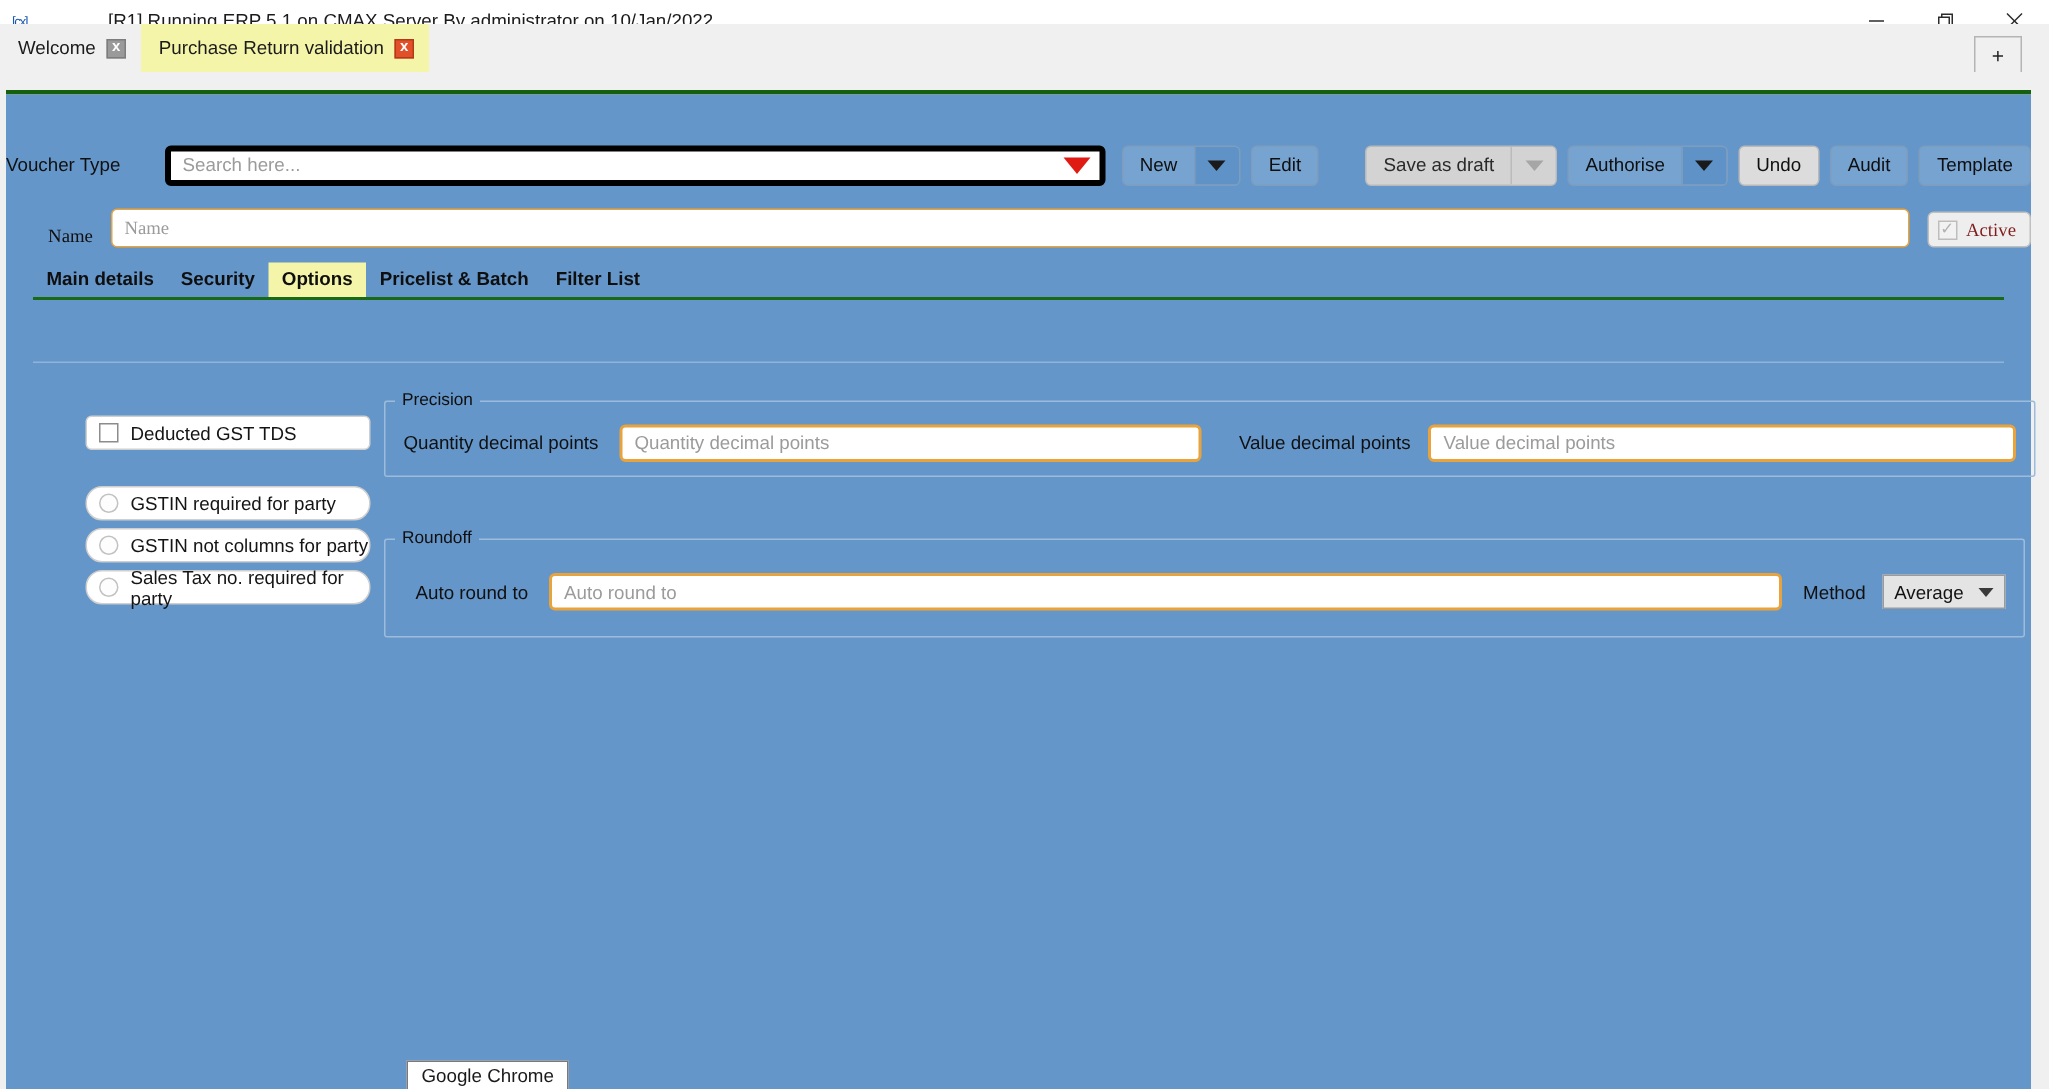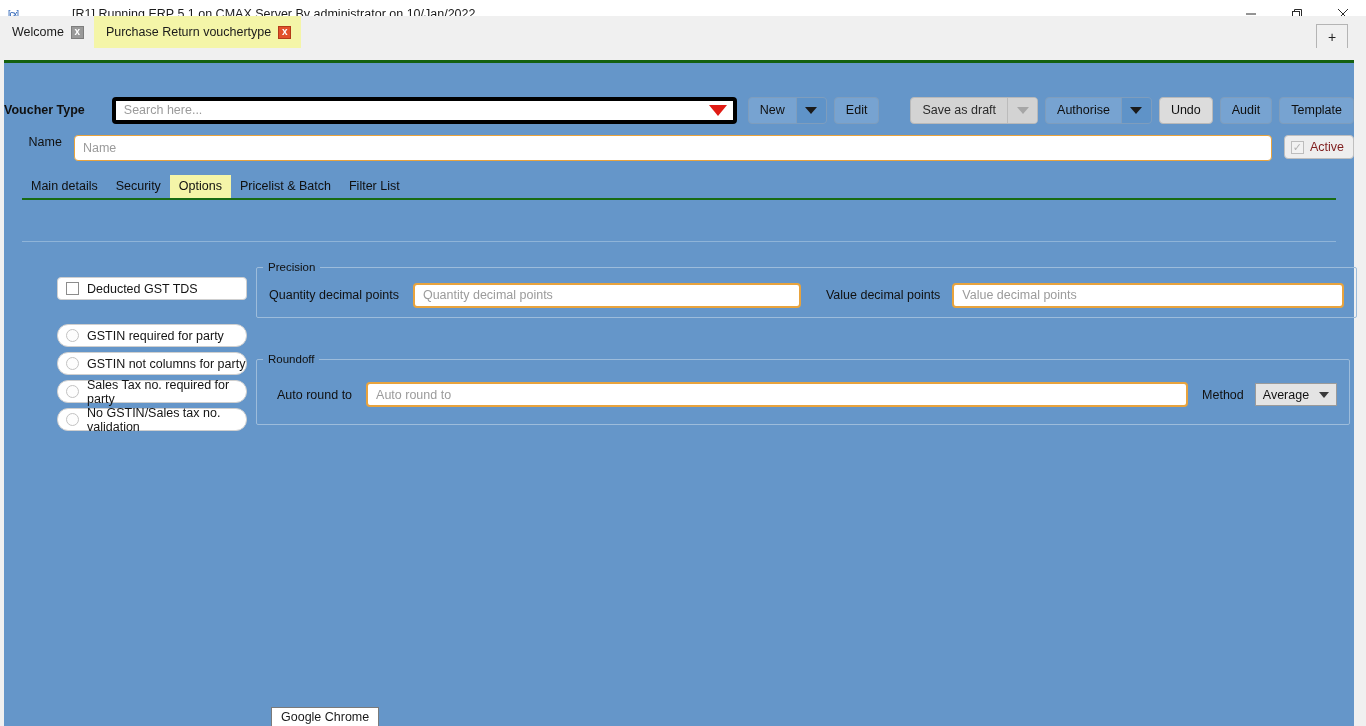--- a/index.html
+++ b/index.html
@@ -72,21 +72,21 @@
   }
 
   
   .row-voucher {
     position: absolute; left: 0; top: 28px; width: 1350px; height: 38px;
     display: flex; align-items: center;
   }
   .lbl {
     font-size: 12.5px; color: #101010; white-space: nowrap;
   }
-  .lbl-voucher { width: 115px; text-align: left; padding-right: 27px; font-weight: bold; }
+  .lbl-voucher { width: 115px; text-align: left; padding-right: 27px; }
 
   .combo-search {
     position: relative;
     width: 700px; height: 27px;
     background: #ffffff;
     border: 4px solid #000000; border-radius: 4px;
     display: flex; align-items: center;
   }
   .combo-search .ph {
     font-size: 12.5px; color: #9b9b9b; padding-left: 8px; flex: 1;
@@ -121,21 +121,21 @@
     border-top: 7px solid #1a1a1a;
   }
   .tbtn.disabled { background: #d3d3d3; border-color: #b9b9b9; color: #2a2a2a; margin-left: 24px; }
   .tbtn.disabled .split { background: #d3d3d3; border-left-color: #bbb; }
   .tbtn.disabled .caret { border-top-color: #a6a6a6; }
   .tbtn.plain { background: #dcdcdc; border-color: #b9b9b9; }
 
   
   .row-name {
     position: absolute; left: 0; top: 72px; width: 1350px; height: 30px;
-    display: flex; align-items: flex-start;
+    display: flex; align-items: flex-end; font-family: Liberation Serif, serif;
   }
   .lbl-name { width: 70px; text-align: right; padding-right: 12px; }
   .input-name {
     width: 1200px; height: 26px; background: #ffffff;
     border: 1px solid #e8a33d; border-radius: 4px;
     display: flex; align-items: center;
   }
   .input-name .ph { font-size: 12.5px; color: #9b9b9b; padding-left: 8px; }
   .active-box {
     margin-left: 12px; height: 24px;
@@ -148,21 +148,21 @@
     color: #b2b2b2; font-size: 11px; line-height: 1;
   }
   .active-box .cap { font-size: 12.5px; color: #7f1d1d; }
 
   
   .tabs-primary {
     position: absolute; left: 18px; top: 108px; width: 1332px; height: 27px;
     display: flex; align-items: flex-end;
   }
   .ptab {
-    font-size: 12.5px; color: #0f0f0f; padding: 4px 9px 5px 9px; white-space: nowrap;
+    font-size: 12.5px; color: #0f0f0f; padding: 4px 9px 5px 9px; white-space: nowrap; font-weight: bold;
   }
   .ptab.sel { background: #f4f5a8; }
   .rule-primary {
     position: absolute; left: 18px; top: 135px; width: 1314px; height: 2px;
     background: #186b14;
   }
 
   
   .tabs-secondary {
     position: absolute; left: 35px; top: 150px; width: 1300px; height: 28px;
@@ -265,21 +265,21 @@
     </div>
   </div>
 </div>
 
 <div class="tabstrip">
   <div class="tab">
     <span>Welcome</span>
     <span class="tab-close">x</span>
   </div>
   <div class="tab active">
-    <span>Purchase Return vouchertype</span>
+    <span>Purchase Return validation</span>
     <span class="tab-close">x</span>
   </div>
   <div class="tab-add-wrap">
     <div class="tab-add">+</div>
   </div>
 </div>
 
 <div class="green-rule"></div>
 
 <div class="appbody">
@@ -363,24 +363,20 @@
     <div class="optitem">
       <span class="radio-unchecked"></span>
       <span>GSTIN not columns for party</span>
     </div>
     <div class="gap-sm"></div>
     <div class="optitem">
       <span class="radio-unchecked"></span>
       <span>Sales Tax no. required for party</span>
     </div>
     <div class="gap-sm"></div>
-    <div class="optitem">
-      <span class="radio-unchecked"></span>
-      <span>No GSTIN/Sales tax no. validation</span>
-    </div>
   </div>
 
   <fieldset class="fs fs-precision">
     <legend>Precision</legend>
     <div class="fs-row">
       <span class="fld-lbl">Quantity decimal points</span>
       <span class="txt" style="width:388px; margin-left:14px;">
         <span class="ph">Quantity decimal points</span>
       </span>
       <span class="fld-lbl" style="margin-left:25px;">Value decimal points</span>

